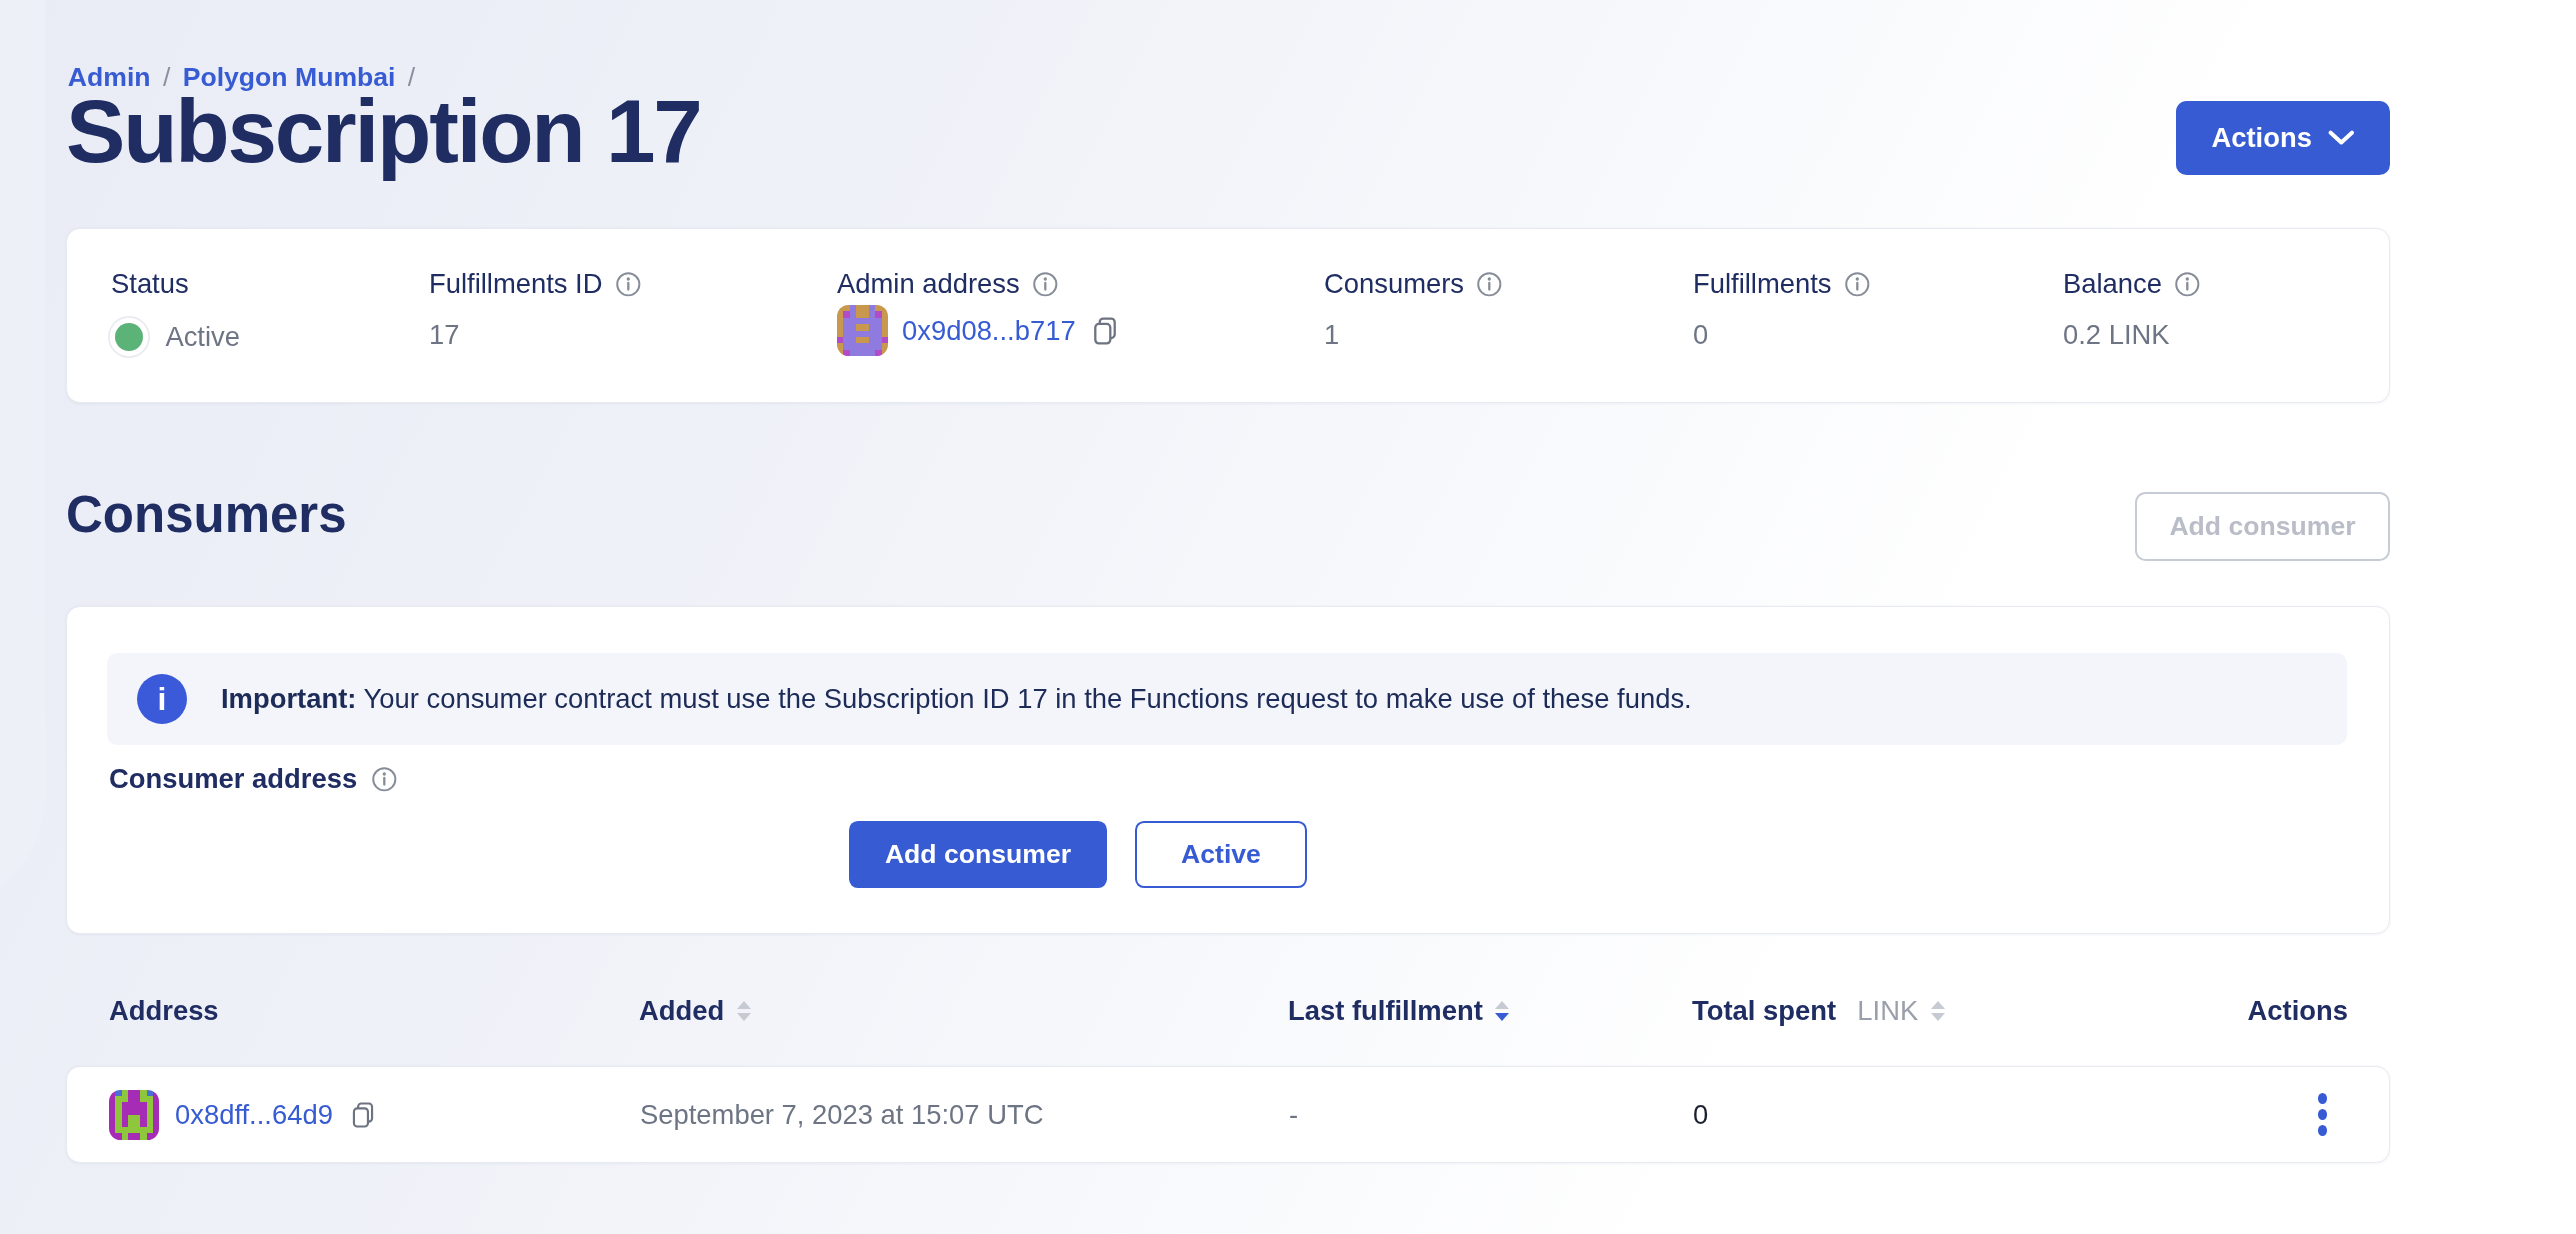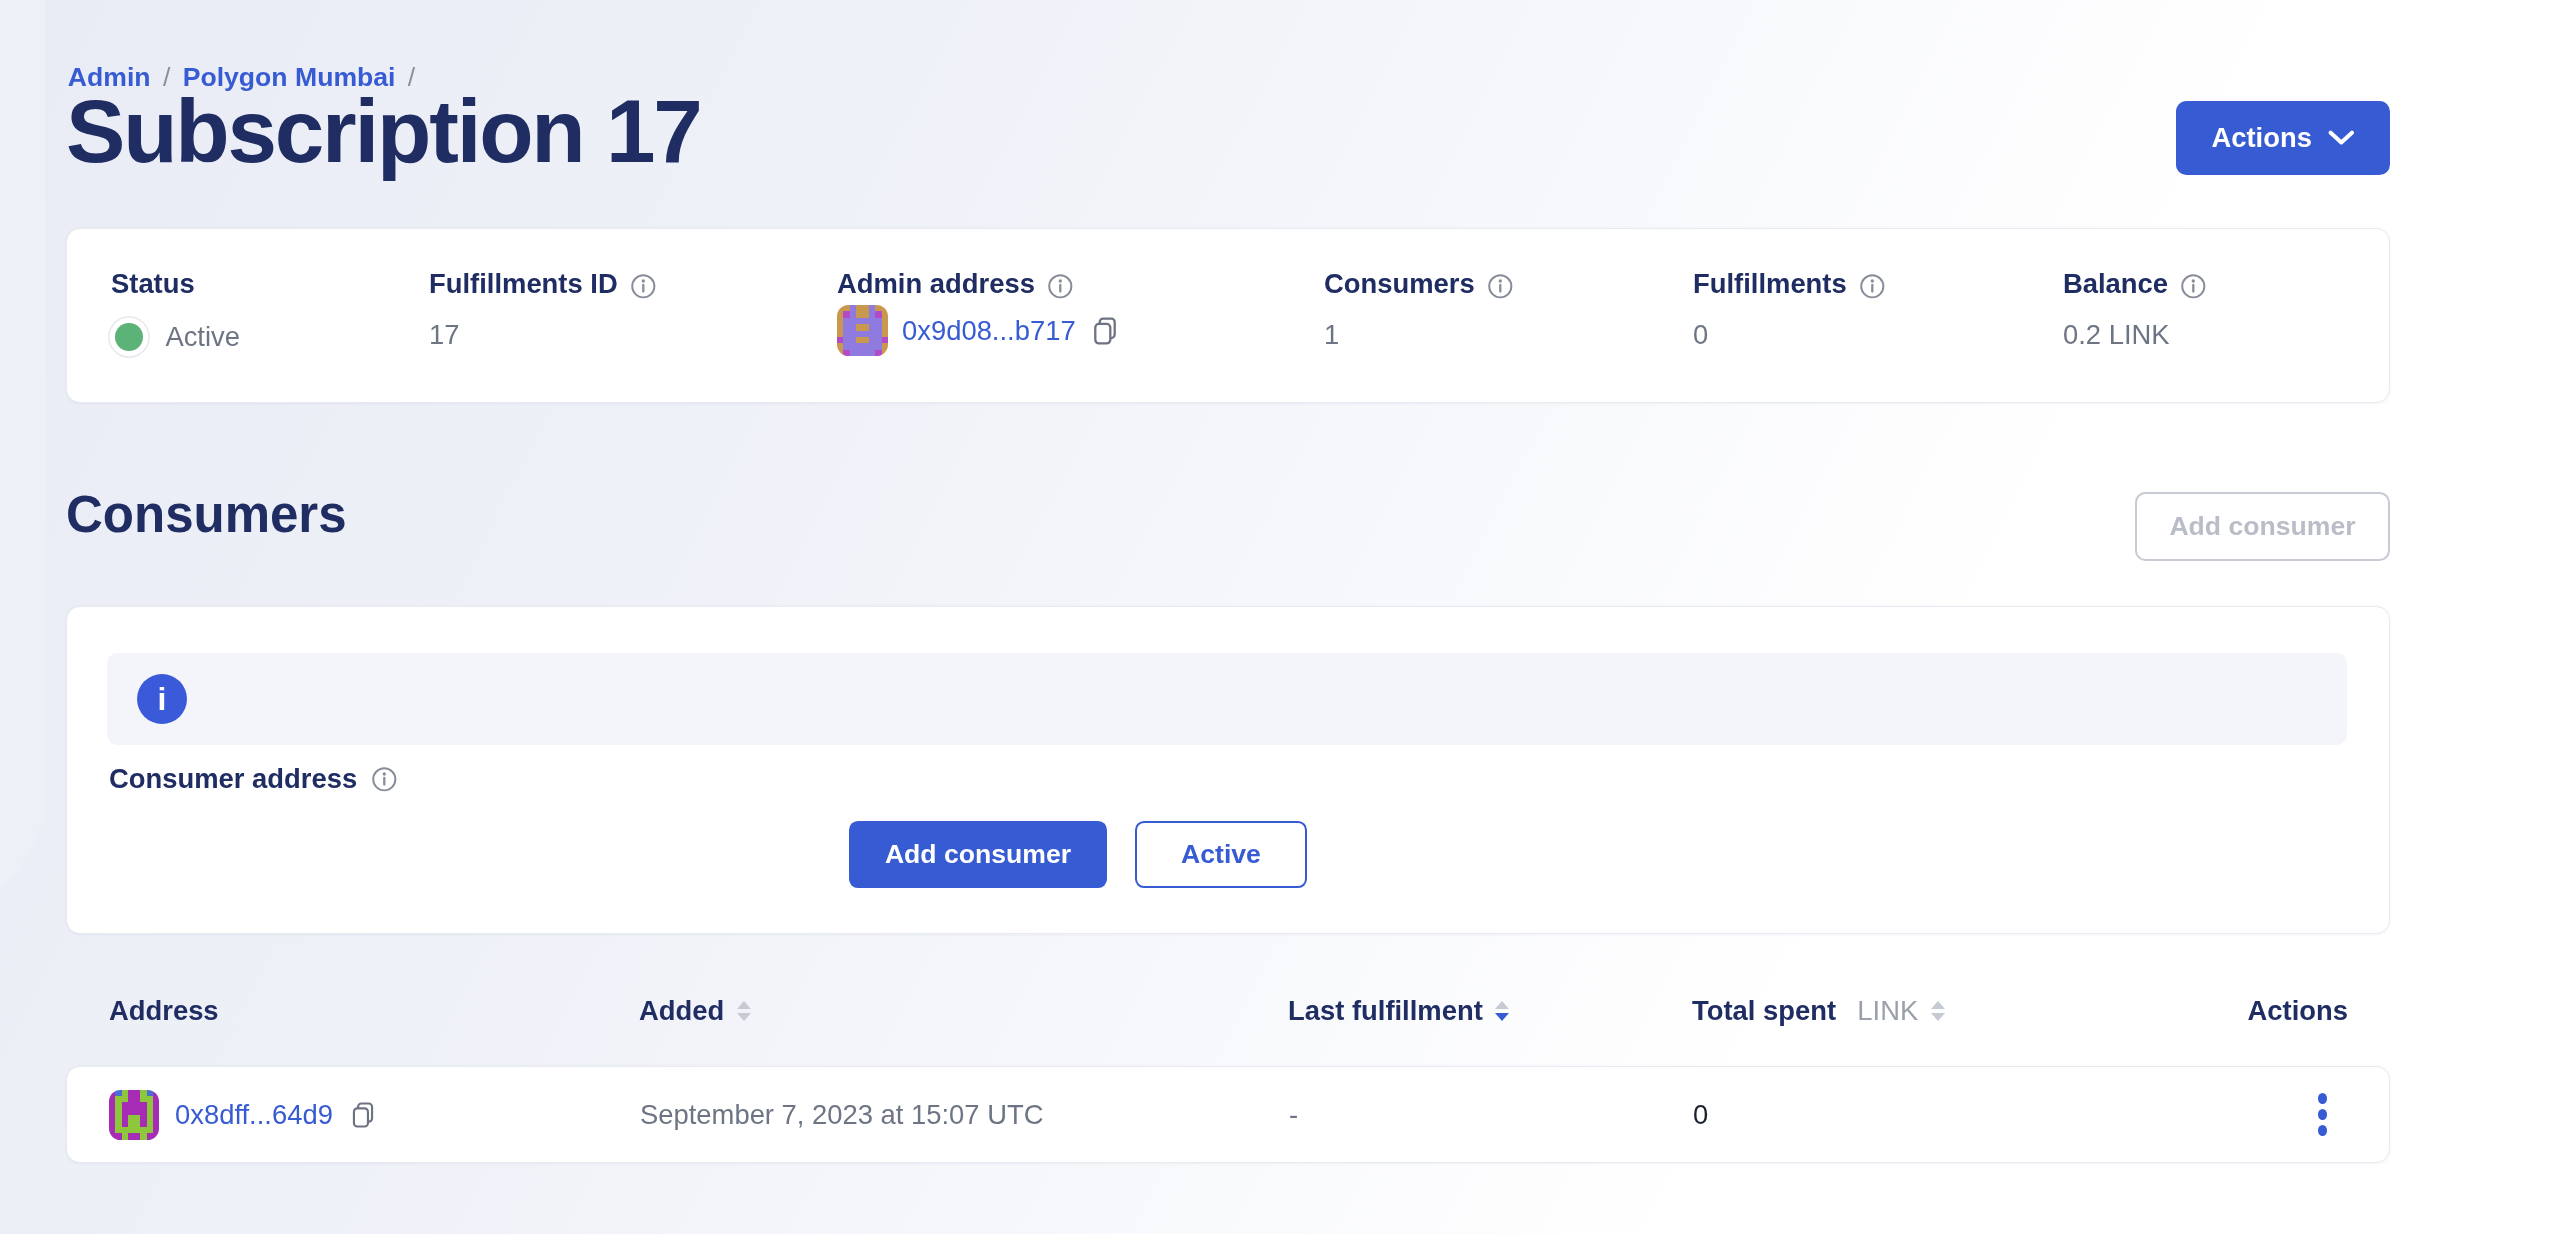--- a/index.html
+++ b/index.html
@@ -37,21 +37,21 @@
     background:#fff;border:2.7px solid var(--accent-blue);color:var(--accent-blue);font-size:26.6px;}
 
   
   .card{position:absolute;left:0;width:2324px;background:#fff;border:0.9px solid var(--card-border);
     border-radius:14px;box-shadow:0 0.9px 2.7px rgba(20,30,70,.05);}
   .overview-card{top:228px;height:175px;}
   .main-card{top:606px;height:328px;}
   .row-card{top:1066px;height:97px;}
 
   .ov-col{position:absolute;top:0;height:100%;}
-  .ov-label{position:absolute;top:39px;font-size:27.4px;font-weight:700;color:var(--navy);display:flex;gap:12.4px;align-items:flex-end;white-space:nowrap;}
+  .ov-label{position:absolute;top:39px;font-size:27.4px;font-weight:400;color:var(--navy);display:flex;gap:12.4px;align-items:center;white-space:nowrap;}
   .ov-value{position:absolute;top:90px;font-size:27.4px;color:var(--text-gray);display:flex;align-items:center;gap:14px;white-space:nowrap;}
   .status-dot{width:28px;height:28px;border-radius:50%;background:var(--green);
     box-shadow:0 0 0 5.3px #fff,0 0 0 7px #e8eaf0;margin:3.5px 8.9px 3.5px 3.5px;}
   .addr-link{color:var(--accent-blue);text-decoration:none;cursor:pointer;font-size:27.4px;}
 
   .avatar{display:grid;grid-template-columns:repeat(8,1fr);grid-template-rows:repeat(8,1fr);
     width:51px;height:51px;border-radius:11.5px;overflow:hidden;flex:none;}
 
   .h2{position:absolute;left:0;top:485px;font-size:51px;font-weight:700;color:var(--navy);}
 
@@ -273,20 +273,23 @@
         </div>
     </div>
   </section>
 
   <h2 class="h2">Consumers</h2>
   <button class="btn btn-add-disabled">Add consumer</button>
 
   <section class="card main-card" style="position:absolute;">
     <div class="alert">
       <span class="alert-i">i</span>
+      <p class="alert-text">
+        <b>Important:</b><span> Your consumer contract must use the Subscription ID 17 in the Functions request to make use of these funds.</span>
+      </p>
     </div>
     <div class="form-label">
       <span>Consumer address</span>
       <span class="icon-btn">
         <svg width="26.6" height="26.6" viewBox="0 0 30 30">
             <circle cx="15" cy="15" r="12.5" fill="none" stroke="#878d98" stroke-width="2.2"></circle>
             <line x1="15" y1="13.5" x2="15" y2="21" stroke="#878d98" stroke-width="2.6" stroke-linecap="round"></line>
             <circle cx="15" cy="9" r="1.9" fill="#878d98"></circle>
           </svg>
       </span>

